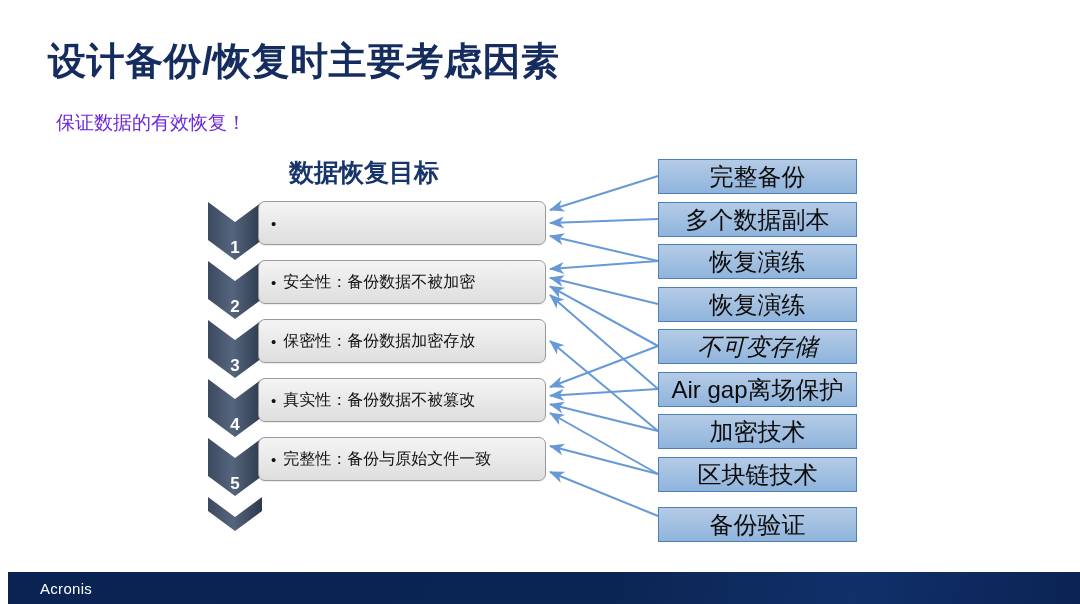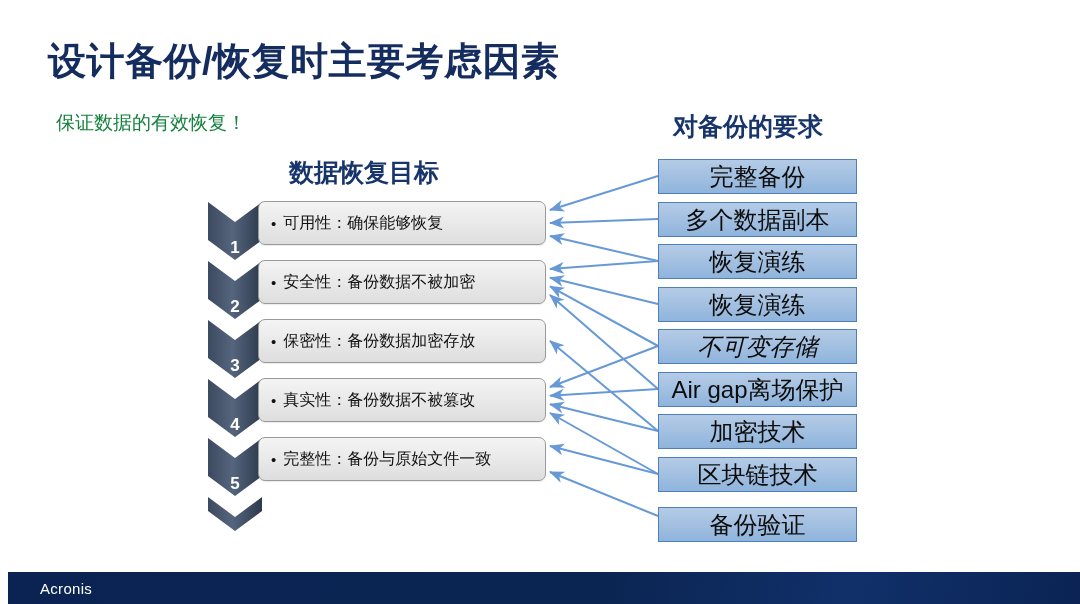--- a/index.html
+++ b/index.html
@@ -35,21 +35,21 @@
     color: #152C5E;
     letter-spacing: 0.5px;
     white-space: nowrap;
   }
   #subtitle {
     position: absolute;
     left: 56px;
     top: 110px;
     font-size: 19px;
     font-weight: normal;
-    color: #15803d;
+    color: #6d28d9;
     white-space: nowrap;
   }
 
   
   .col-heading {
     position: absolute;
     font-size: 25px;
     font-weight: bold;
     color: #17356B;
     white-space: nowrap;
@@ -167,21 +167,20 @@
 </style>
 </head>
 <body>
 
 <div id="slide">
 
   <div id="title">设计备份/恢复时主要考虑因素</div>
   <div id="subtitle">保证数据的有效恢复！</div>
 
   <div id="heading-left" class="col-heading">数据恢复目标</div>
-  <div id="heading-right" class="col-heading">对备份的要求</div>
 
   <svg id="connectors" viewBox="0 0 1080 604">
     <defs>
       <marker id="arrowhead" markerWidth="9" markerHeight="9" refX="7.5" refY="3.2" orient="auto" markerUnits="strokeWidth">
         <path d="M8,3.2 L0.5,0.2 L2.6,3.2 L0.5,6.2 Z" fill="#6699d6"></path>
       </marker>
     </defs>
     <g id="connector-lines" stroke="#6699d6" stroke-width="2" fill="none">
         <line x1="658" y1="176" x2="550" y2="210" marker-end="url(#arrowhead)"></line>
         <line x1="658" y1="219" x2="550" y2="223" marker-end="url(#arrowhead)"></line>
@@ -210,21 +209,20 @@
                 <stop offset="45%" stop-color="#55657d"></stop>
                 <stop offset="100%" stop-color="#2d3a4d"></stop>
               </linearGradient>
             </defs>
             <path d="M2,2 L29,22 L56,2 L56,40 L29,60 L2,40 Z" fill="url(#cg0)"></path>
           </svg>
           <div class="chevron-num">1</div>
         </div>
         <div class="goal-box">
           <span class="goal-bullet">•</span>
-          <span>可用性：确保能够恢复</span>
         </div>
       </div>
       <div class="goal-row" style="top: 59px;">
         <div class="chevron">
           <svg width="58" height="76" viewBox="0 0 58 76">
             <defs>
               <linearGradient id="cg1" x1="0" y1="0" x2="1" y2="0">
                 <stop offset="0%" stop-color="#3c4a60"></stop>
                 <stop offset="45%" stop-color="#55657d"></stop>
                 <stop offset="100%" stop-color="#2d3a4d"></stop>

